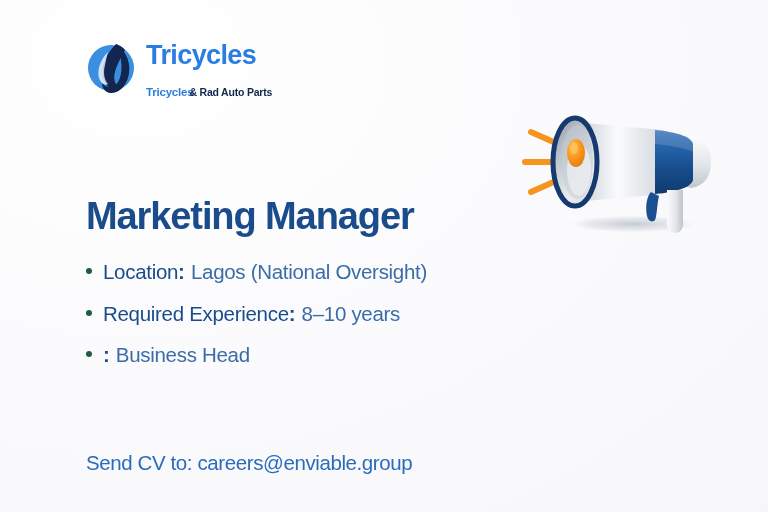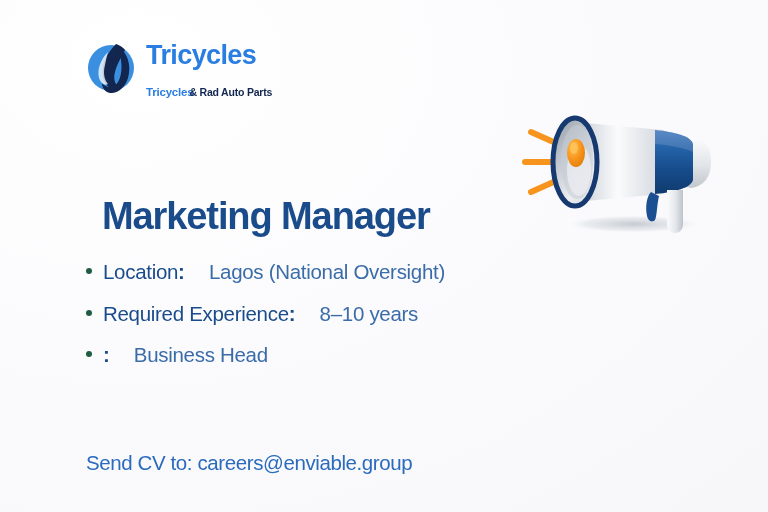--- a/index.html
+++ b/index.html
@@ -64,21 +64,20 @@
     color:#2272ce;
   }
   .h-role {
     position:absolute;
     left:86px; top:197px;
     font-size:38px;
     font-weight:bold;
     letter-spacing:-1.1px;
     line-height:1;
     color:#1a4c8b;
-    margin-left:16px;
   }
 
   
   .facts {
     position:absolute;
     left:86px; top:262px;
     list-style:none;
   }
   .fact {
     display:flex;
@@ -97,21 +96,21 @@
     transform:translateY(-5px);
   }
   .fact-label {
     font-weight:normal;
     color:#1a4c8b;
     letter-spacing:-0.3px;
   }
   .fact-sep { color:#1a4c8b; font-weight:bold; }
   .fact-value {
     color:#3a6ca8;
-    margin-left:24px;
+    margin-left:6px;
     letter-spacing:-0.3px;
     text-align:center;
   }
 
   
   .apply {
     position:absolute;
     left:86px; top:408px;
     font-size:23px;
     line-height:1;

